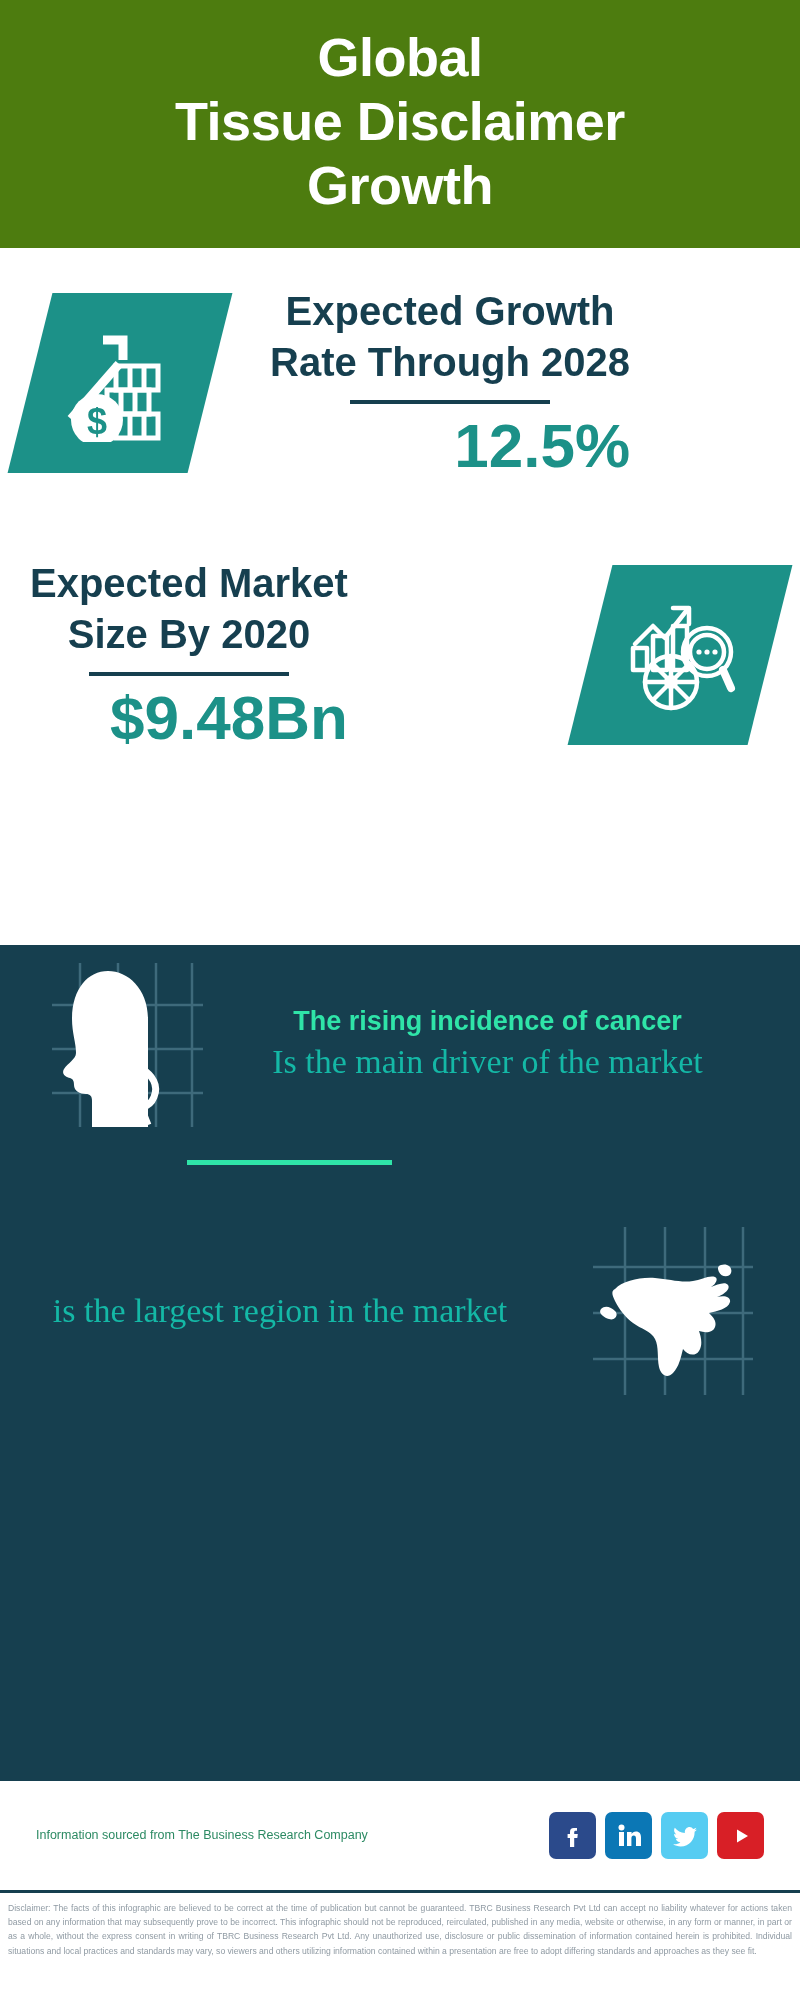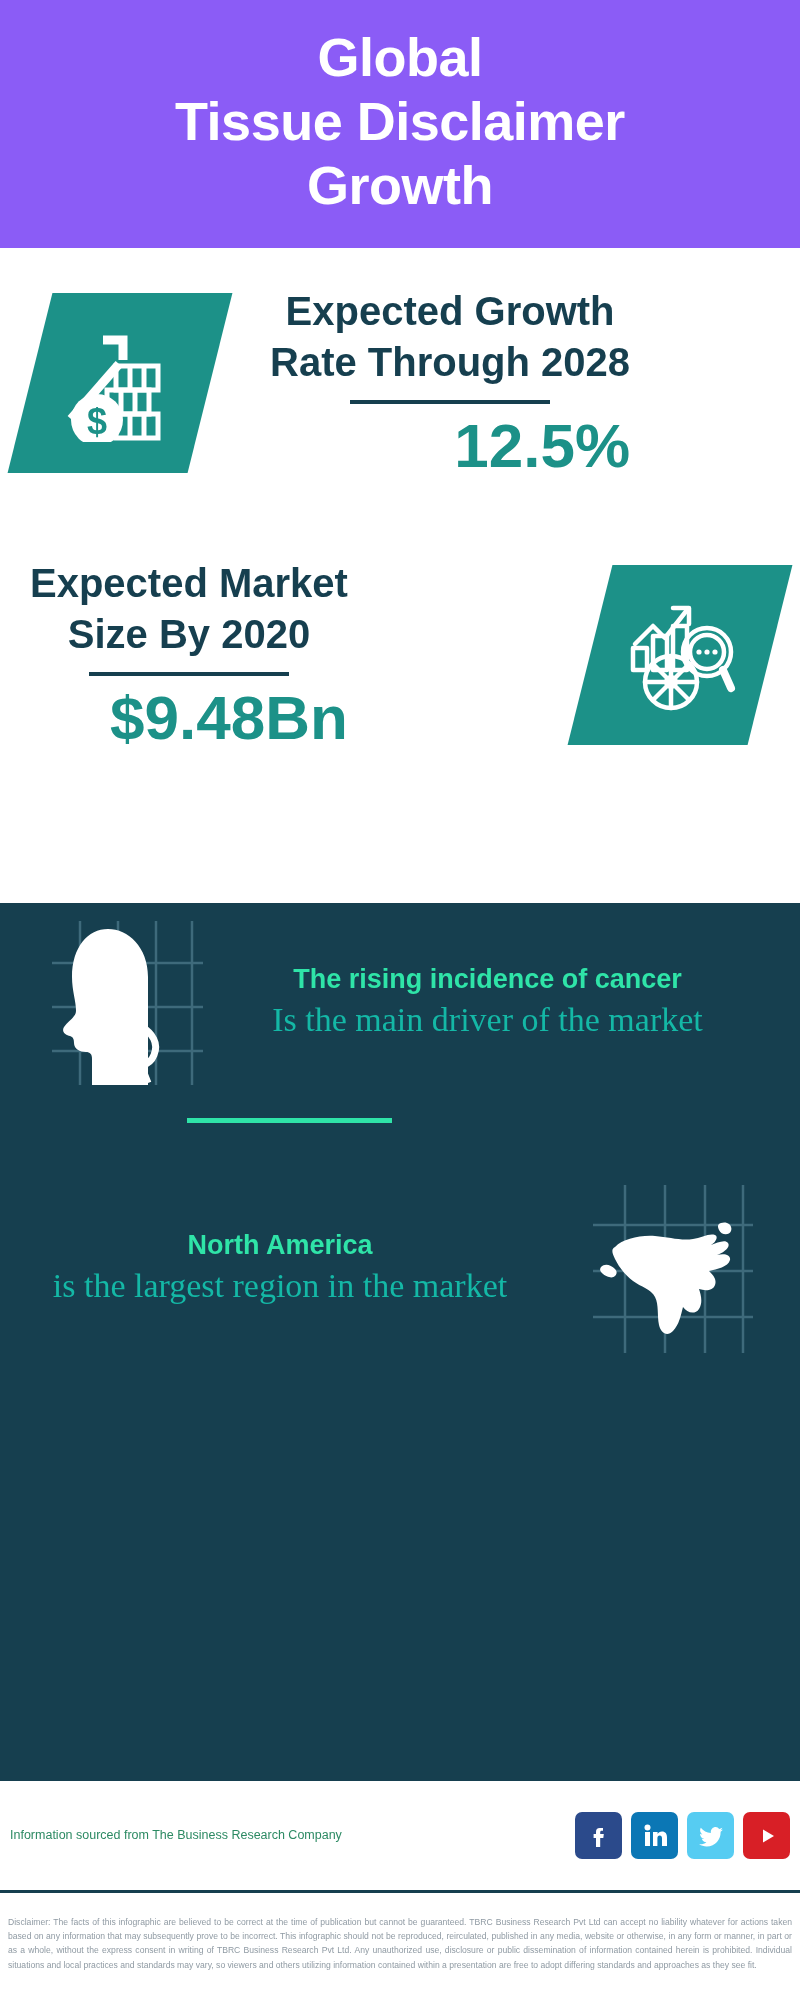--- a/index.html
+++ b/index.html
@@ -7,21 +7,21 @@
   body {
     font-family: "Liberation Sans", sans-serif;
     background:#ffffff;
     width:800px; height:2000px;
     overflow:hidden;
     position:relative;
   }
 
   
   .header {
-    background:#8b5cf6;
+    background:#4d7c0f;
     width:800px;
     height:248px;
     display:flex;
     align-items:center;
     justify-content:center;
     flex-direction:column;
     padding:14px 40px 18px;
   }
   .header-title {
     color:#ffffff;
@@ -71,21 +71,21 @@
   #stat-growth { left:30px; top:38px; width:740px; }
   #stat-growth .stat-text { margin-left:60px; }
   #stat-size   { left:30px; top:310px; width:740px; }
   #stat-size   .stat-text { margin-right:58px; }
 
   
   .skyline { position:absolute; left:0; top:743px; width:800px; height:160px; }
 
   
   .dark-zone {
-    position:absolute; left:0; top:903px;
+    position:absolute; left:0; top:945px;
     width:800px; height:875px;
     background:#163F4F;
   }
   .insight {
     position:absolute;
     display:flex; align-items:center;
   }
   .insight-art { flex:none; width:175px; height:175px; position:relative; }
   .insight-copy { }
   .insight-head {
@@ -114,42 +114,42 @@
     background:#2FE4A8;
   }
 
   
   .footer {
     position:absolute; left:0; top:1778px;
     width:800px; height:112px;
     background:#ffffff;
     border-top:3px solid #163F4F;
     display:flex; align-items:center;
-    padding:0 10px;
+    padding:0 36px;
   }
   .footer-text { flex:1; }
   .footer-line {
     color:#2C8A63;
     font-size:12.5px;
     line-height:1.85;
   }
   .social-row { display:flex; gap:9px; align-items:center; }
   .social {
     width:47px; height:47px;
     border-radius:7px;
     display:flex; align-items:center; justify-content:center;
   }
 
   
   .disclaimer {
     position:absolute; left:0; top:1890px;
     width:800px; height:110px;
     background:#ffffff;
     border-top:3px solid #163F4F;
-    padding:22px 8px 0 8px;
+    padding:8px 8px 0 8px;
   }
   .disclaimer p {
     color:#8F9AA3;
     font-size:8.6px;
     line-height:1.65;
     text-align:justify;
   }
 </style>
 </head>
 <body>
@@ -261,21 +261,20 @@
     <div class="insight-copy">
       <div class="insight-head">The rising incidence of cancer</div>
       <div class="insight-sub">Is the main driver of the market</div>
     </div>
   </div>
 
   <div class="divider"></div>
 
   <div class="insight" id="insight-region">
     <div class="insight-copy">
-      <div class="insight-head">North America</div>
       <div class="insight-sub">is the largest region in the market</div>
     </div>
     <div class="insight-art" style="margin-left:auto;">
       <svg width="175" height="175" viewBox="0 0 175 175">
         <g stroke="#3E6A7B" stroke-width="2.5">
           <line x1="8" y1="44" x2="168" y2="44"></line>
           <line x1="8" y1="90" x2="168" y2="90"></line>
           <line x1="8" y1="136" x2="168" y2="136"></line>
           <line x1="40" y1="4" x2="40" y2="172"></line>
           <line x1="80" y1="4" x2="80" y2="172"></line>

